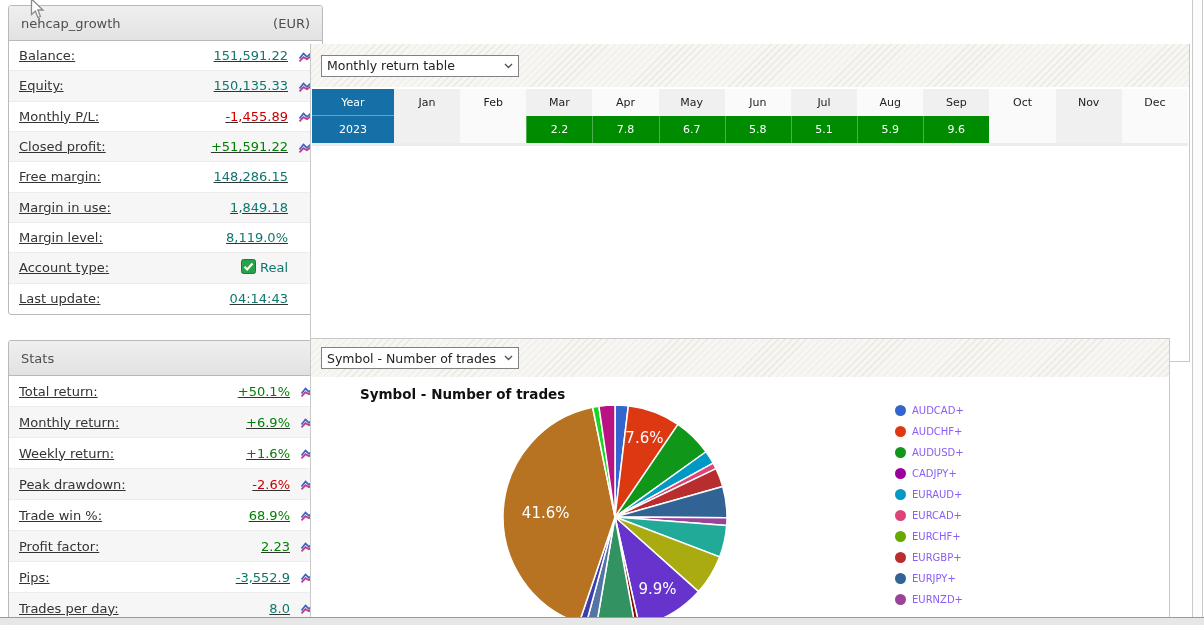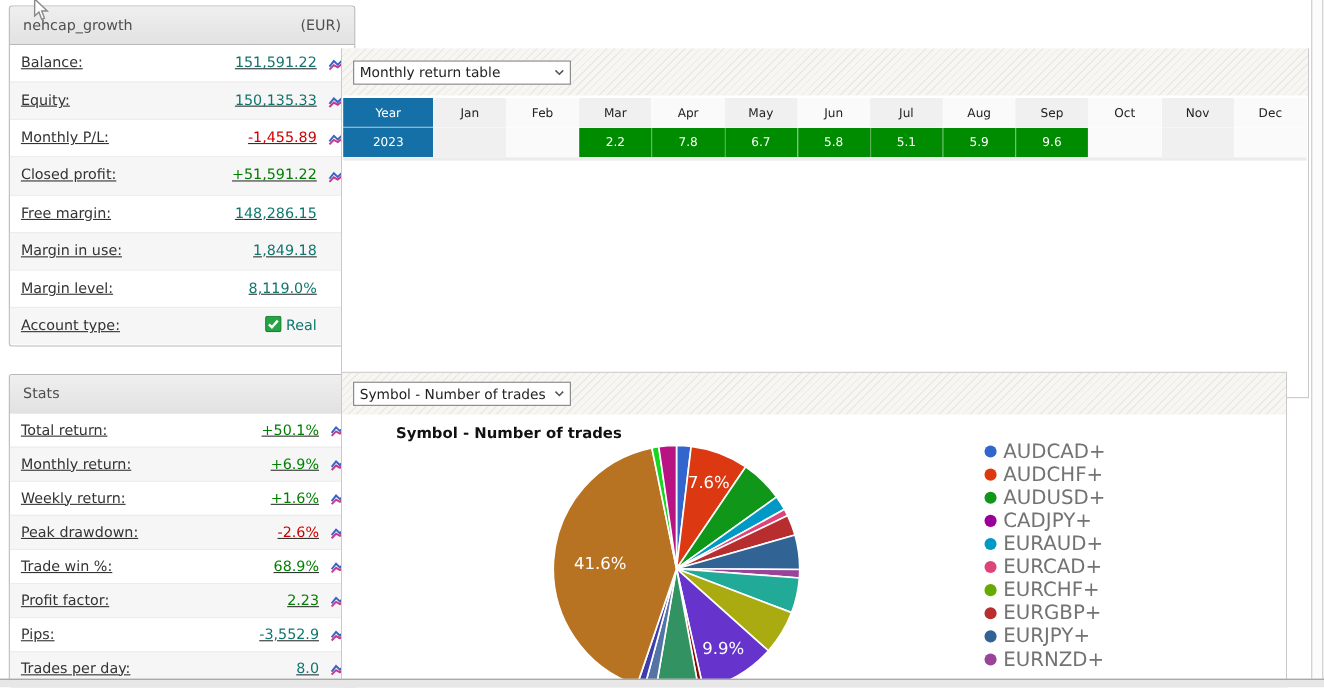--- a/index.html
+++ b/index.html
@@ -56,21 +56,21 @@
   .alt-b { background:#fafafa; }
   td.cell-pos { background:#008c00; color:#fff; box-shadow:inset 1px 0 rgba(255,255,255,0.3); }
   .table-strip { width:876px; height:3px; background:#ececec; margin-left:1px; }
 
   
   #pie-title { position:absolute; left:49px; top:9px; font-size:13.5px; font-weight:bold; color:#111; }
   #pie-svg { position:absolute; left:0; top:0; }
   #legend { position:absolute; left:584px; top:23px; display:flex; flex-direction:column; }
   .lg-item { display:flex; align-items:center; height:21px; }
   .lg-dot { width:11px; height:11px; border-radius:50%; margin-right:6px; flex:0 0 11px; }
-  .lg-label { font-size:18px; color:#737373; }
+  .lg-label { font-size:10px; color:#8b5cf6; }
 
   
   #v-scroll { position:absolute; left:1192px; top:0; width:11px; height:617px; background:#fcfcfc;
               border-left:1px solid #c9c9c9; border-right:1px solid #c9c9c9; }
   #h-strip  { position:absolute; left:0; top:617px; width:1204px; height:8px; background:#e7e7e7;
               border-top:1px solid #9a9a9a; z-index:9; }
   #cursor { position:absolute; left:30px; top:-2px; z-index:10; }
 </style>
 </head>
 <body>
@@ -144,20 +144,25 @@
       </div>
       <div class="prow">
         <span class="plabel">Account type:</span>
         <span class="pvalue default"><span class="checkwrap">
             <span><svg width="15" height="15" viewBox="0 0 15 15">
                 <rect x="0.5" y="0.5" width="14" height="14" rx="2" fill="#27a347" stroke="#1b7d33"></rect>
                 <polyline points="3.5,7.8 6.2,10.5 11.5,4.5" fill="none" stroke="#fff" stroke-width="2.2"></polyline>
               </svg></span>
             <span>Real</span>
           </span></span>
+        <span class="picon"></span>
+      </div>
+      <div class="prow">
+        <span class="plabel">Last update:</span>
+        <span class="pvalue default">04:14:43</span>
         <span class="picon"></span>
       </div>
     </div>
 </div>
 
 <div class="panel" id="stats-panel">
   <div class="panel-header">
     <span>Stats</span>
   </div>
   <div class="panel-body" id="stats-rows">

